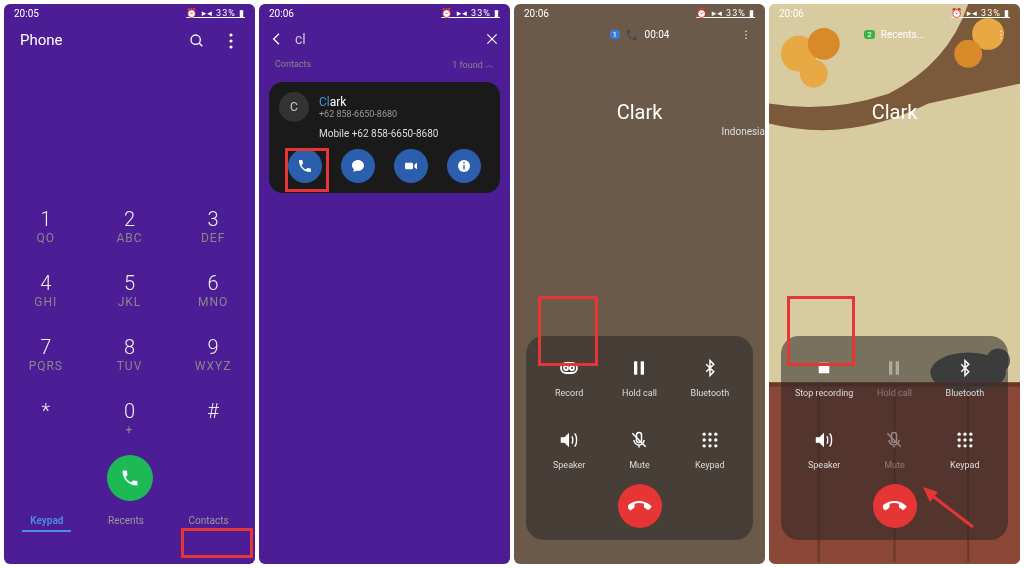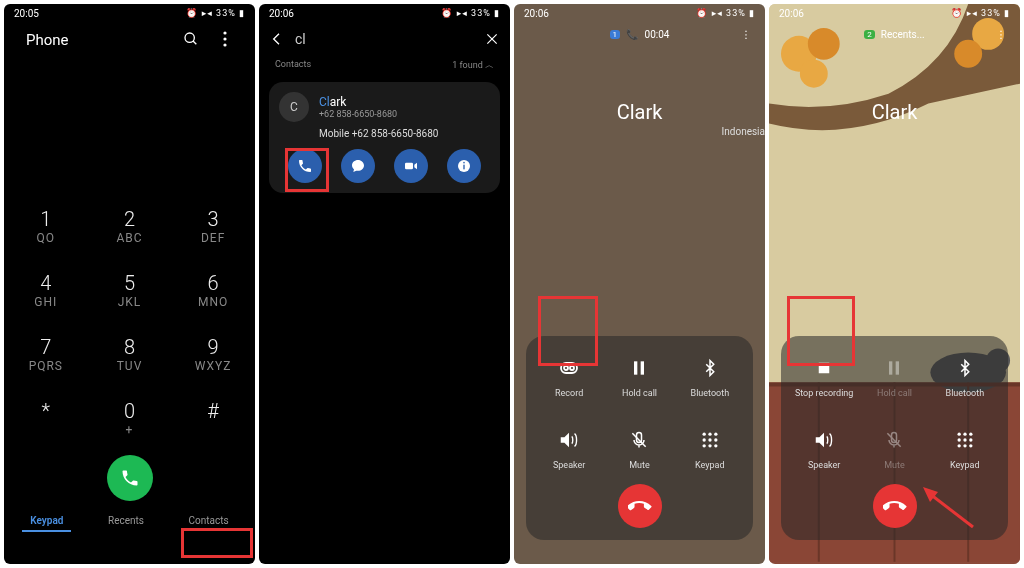--- a/index.html
+++ b/index.html
@@ -1,21 +1,21 @@
 <!DOCTYPE html>
 <html><head>
 <meta charset="utf-8">
 <style>
   * { box-sizing: border-box; margin: 0; padding: 0; }
   body { background: #fff; font-family: -apple-system, Roboto, sans-serif; display: flex; gap: 4px; padding: 4px; }
-  .phone { width: 252px; height: 560px; background: #000000; border-radius: 6px; overflow: hidden; position: relative; display: flex; flex-direction: column; color: #fff; }
+  .phone { width: 252px; height: 560px; background: #4c1d95; border-radius: 6px; overflow: hidden; position: relative; display: flex; flex-direction: column; color: #fff; }
   .statusbar { display: flex; justify-content: space-between; padding: 4px 10px; font-size: 10px; }
-  .statusbar .icons { font-size: 9px; letter-spacing: 1px; }
+  .statusbar .icons { font-size: 9px; letter-spacing: 1px; text-decoration: underline; }
   
-  .s1-header { display: flex; justify-content: space-between; align-items: flex-start; padding: 8px 22px; }
+  .s1-header { display: flex; justify-content: space-between; align-items: flex-end; padding: 8px 16px; }
   .s1-title { font-size: 15px; }
   .s1-icons { display: flex; gap: 18px; }
   .icon { width: 16px; height: 16px; display: inline-flex; align-items: center; justify-content: center; }
   .dialpad { margin-top: 150px; display: grid; grid-template-columns: repeat(3,1fr); row-gap: 26px; }
   .key { text-align: center; }
   .key-num { font-size: 20px; font-weight: 300; color: #eee; }
   .key-let { font-size: 12px; color: #888; letter-spacing: 1px; }
   .call-btn { width: 46px; height: 46px; background: #1db954; border-radius: 50%; margin: 18px auto 0; display: flex; align-items: center; justify-content: center; }
   .bottom-tabs { display: flex; justify-content: space-around; padding: 10px 4px 14px; font-size: 10px; }
   .tab { color: #999; padding: 4px 8px; }

